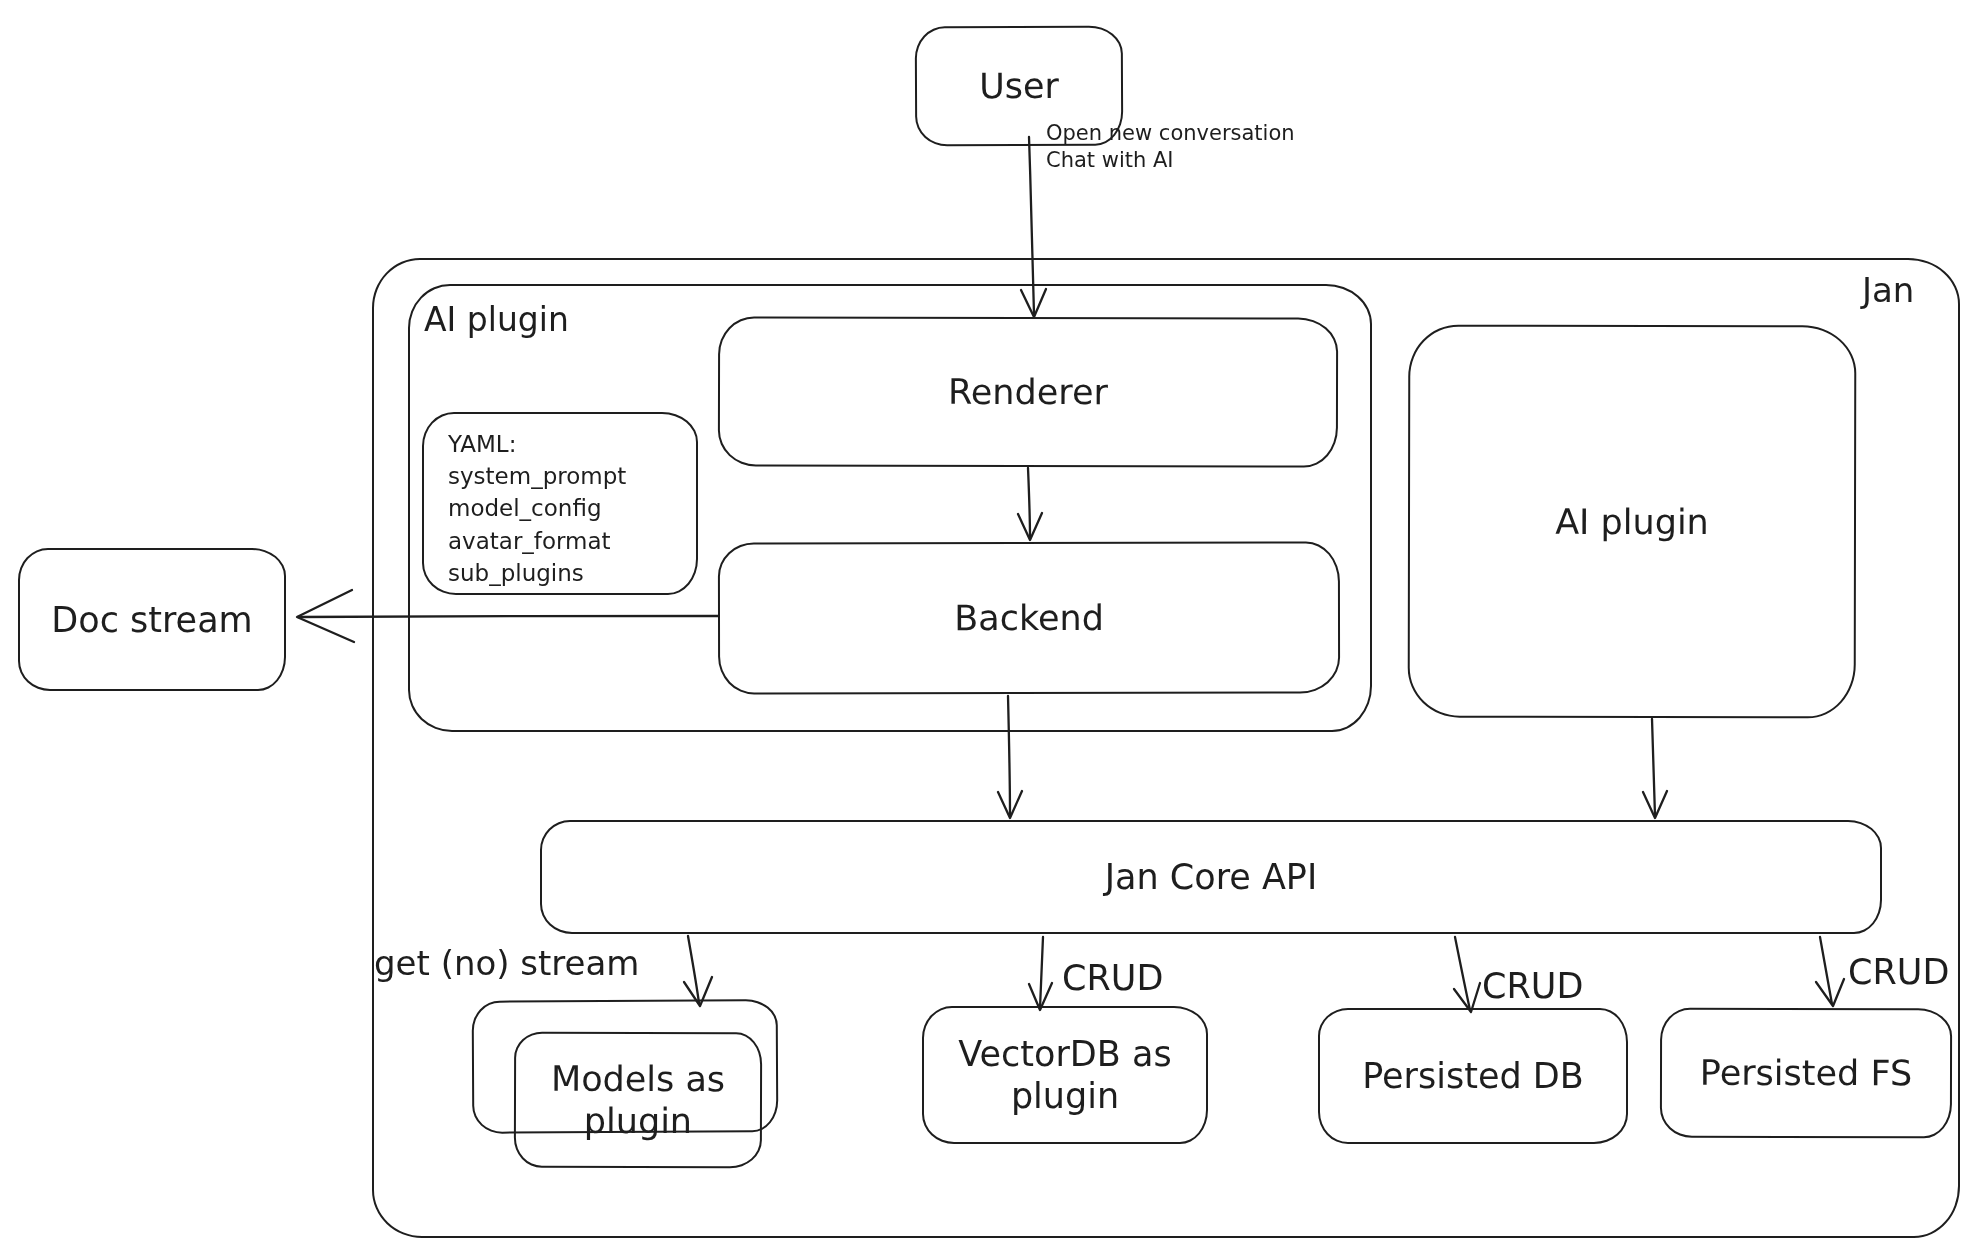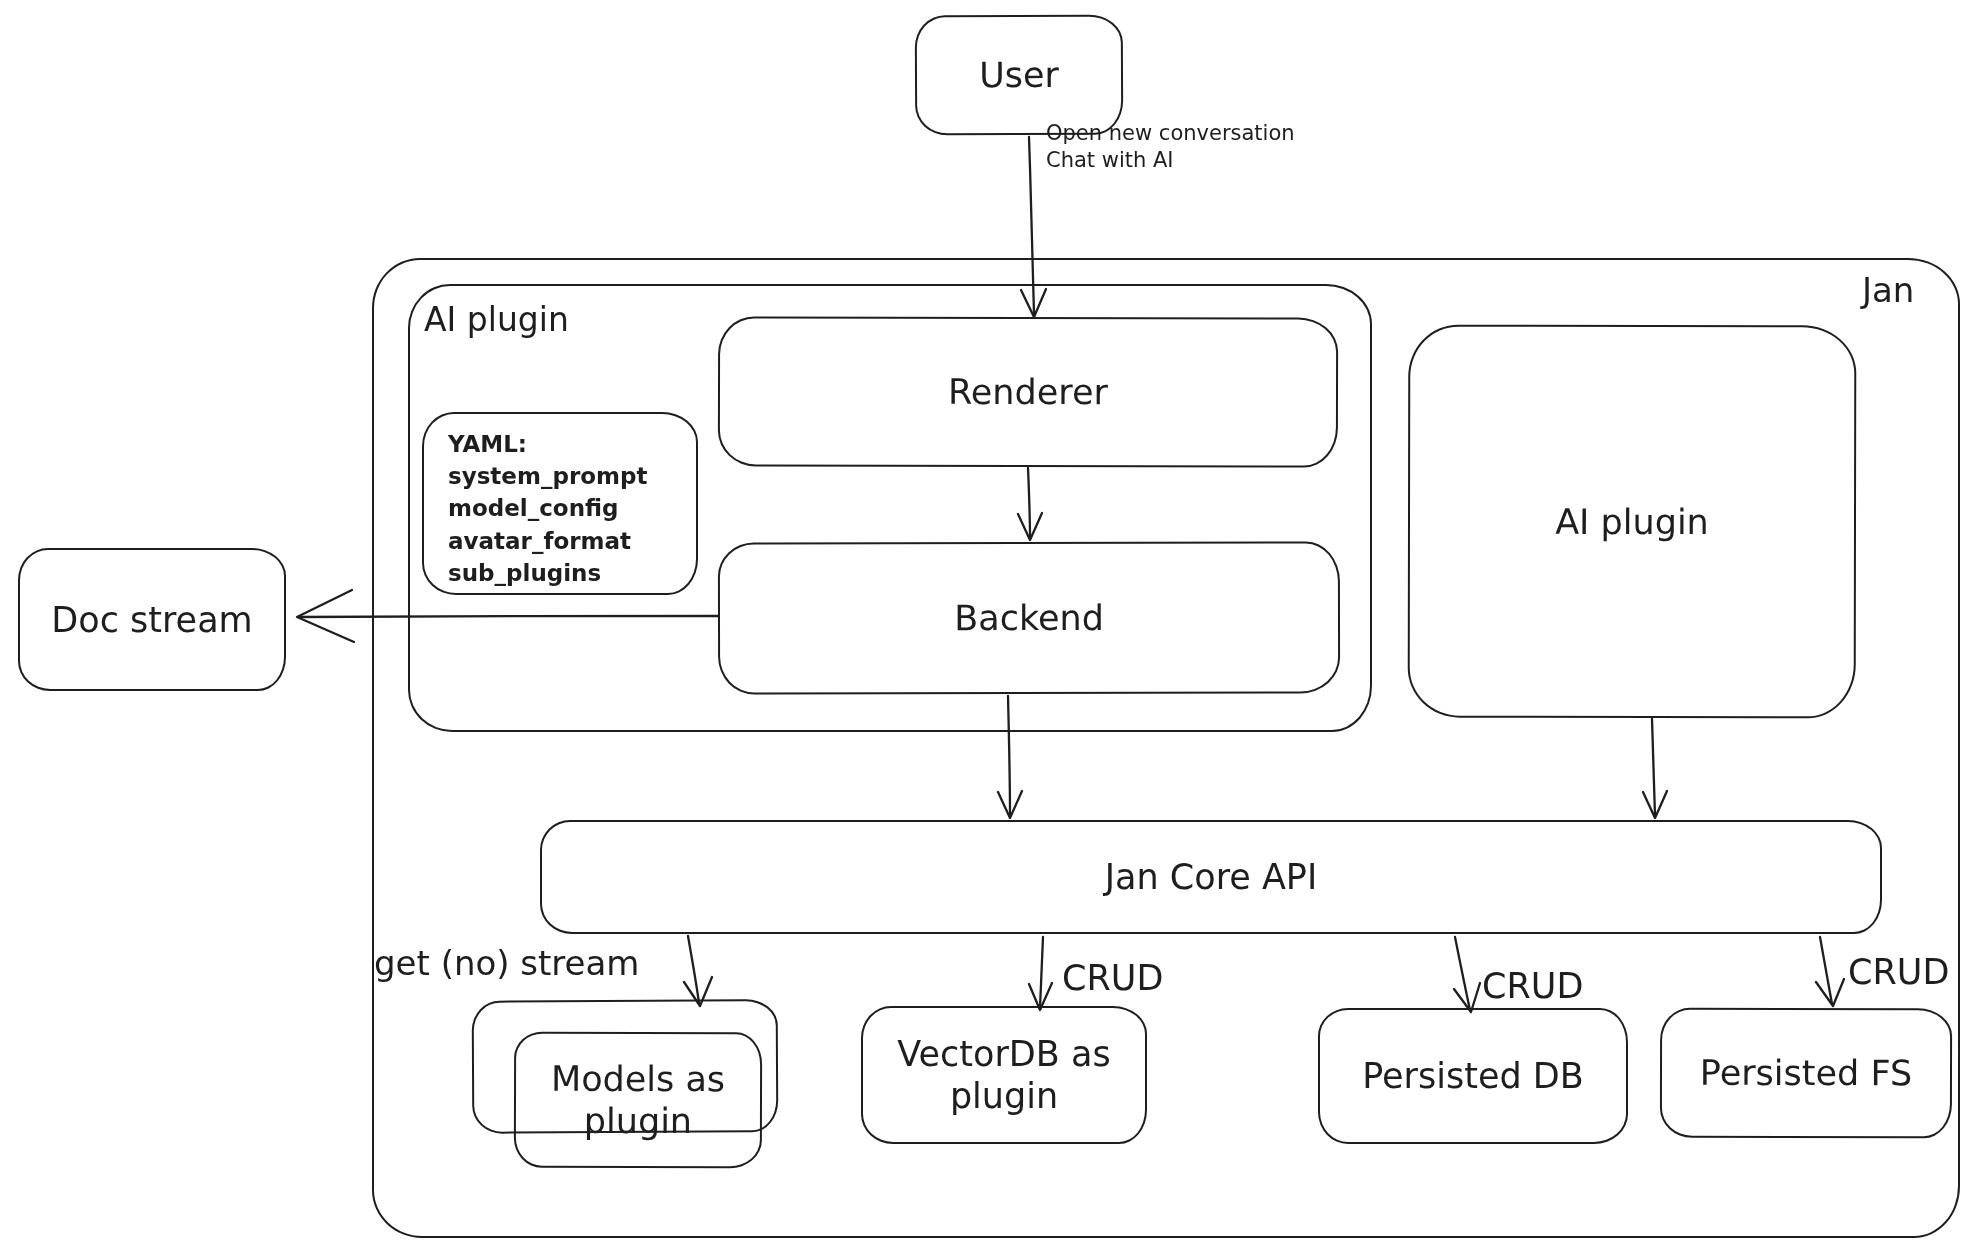--- a/index.html
+++ b/index.html
@@ -18,35 +18,35 @@
     position:absolute;
     border:2.2px solid var(--stroke,#1e1e1e);
     background:transparent;
     display:flex;align-items:center;justify-content:center;
     text-align:center;
     box-sizing:border-box;
     z-index:2;
   }
   .lbl{font-size:35px;line-height:1.2;}
   
-  .user{left:915px;top:15px;width:208px;height:120px;border-radius:30px 34px 28px 32px/32px 28px 34px 30px;transform:rotate(-.25deg);}
+  .user{left:915px;top:26px;width:208px;height:120px;border-radius:30px 34px 28px 32px/32px 28px 34px 30px;transform:rotate(-.25deg);}
   .jan{left:372px;top:258px;width:1588px;height:980px;border-radius:48px 52px 46px 50px/50px 46px 52px 48px;z-index:1;}
   .jan-label{position:absolute;left:1862px;top:270px;font-size:34px;z-index:2;}
   .aigroup{left:408px;top:284px;width:964px;height:448px;border-radius:42px 46px 40px 44px/44px 40px 46px 42px;z-index:1;}
   .aigroup-label{position:absolute;left:424px;top:300px;font-size:33px;z-index:2;}
   .renderer{left:718px;top:317px;width:620px;height:150px;border-radius:36px 40px 34px 38px/38px 34px 40px 36px;transform:rotate(.12deg);}
   .backend{left:718px;top:542px;width:622px;height:152px;border-radius:36px 34px 40px 36px/34px 40px 36px 38px;transform:rotate(-.1deg);}
-  .yaml{left:422px;top:412px;width:276px;height:183px;border-radius:32px 36px 30px 34px/34px 30px 36px 32px;align-items:flex-start;justify-content:flex-start;text-align:left;padding:14px 0 4px 24px;font-weight:bold;}
+  .yaml{left:422px;top:412px;width:276px;height:183px;border-radius:32px 36px 30px 34px/34px 30px 36px 32px;align-items:flex-start;justify-content:flex-start;text-align:left;padding:14px 0 4px 24px;}
   .yaml .line{font-size:23px;line-height:1.4;}
   .docsources{left:18px;top:548px;width:268px;height:143px;border-radius:30px 34px 28px 32px/32px 28px 34px 30px;}
   .aiplugin{left:1408px;top:325px;width:448px;height:393px;border-radius:50px 54px 48px 52px/52px 48px 54px 50px;transform:rotate(.1deg);}
   .jancore{left:540px;top:820px;width:1342px;height:114px;border-radius:30px 34px 28px 32px/30px 28px 34px 30px;}
   .modelsA{left:472px;top:1000px;width:306px;height:133px;border-radius:28px 32px 26px 30px/30px 26px 32px 28px;transform:rotate(-.3deg);}
   .modelsB{left:514px;top:1032px;width:248px;height:136px;border-radius:28px 26px 32px 28px/26px 32px 28px 30px;padding:0 28px;transform:rotate(.15deg);}
-  .vectordb{left:861px;top:1006px;width:286px;height:138px;border-radius:30px 34px 28px 32px/32px 28px 34px 30px;padding:0 14px;}
+  .vectordb{left:922px;top:1006px;width:286px;height:138px;border-radius:30px 34px 28px 32px/32px 28px 34px 30px;padding:0 14px;}
   .pdb{left:1318px;top:1008px;width:310px;height:136px;border-radius:30px 28px 34px 30px/28px 34px 30px 32px;}
   .pfs{left:1660px;top:1008px;width:292px;height:130px;border-radius:30px 34px 28px 32px/32px 28px 34px 30px;transform:rotate(.12deg);}
   
   .edge-label{position:absolute;z-index:4;white-space:nowrap;}
   .lbl-open{left:1046px;top:120px;font-size:21px;line-height:1.28;}
   .lbl-getstream{left:374px;top:943px;font-size:34px;}
   .lbl-crud-vec{left:1062px;top:958px;font-size:35px;}
   .lbl-crud-db{left:1482px;top:966px;font-size:35px;}
   .lbl-crud-fs{left:1848px;top:952px;font-size:35px;}
 </style>

